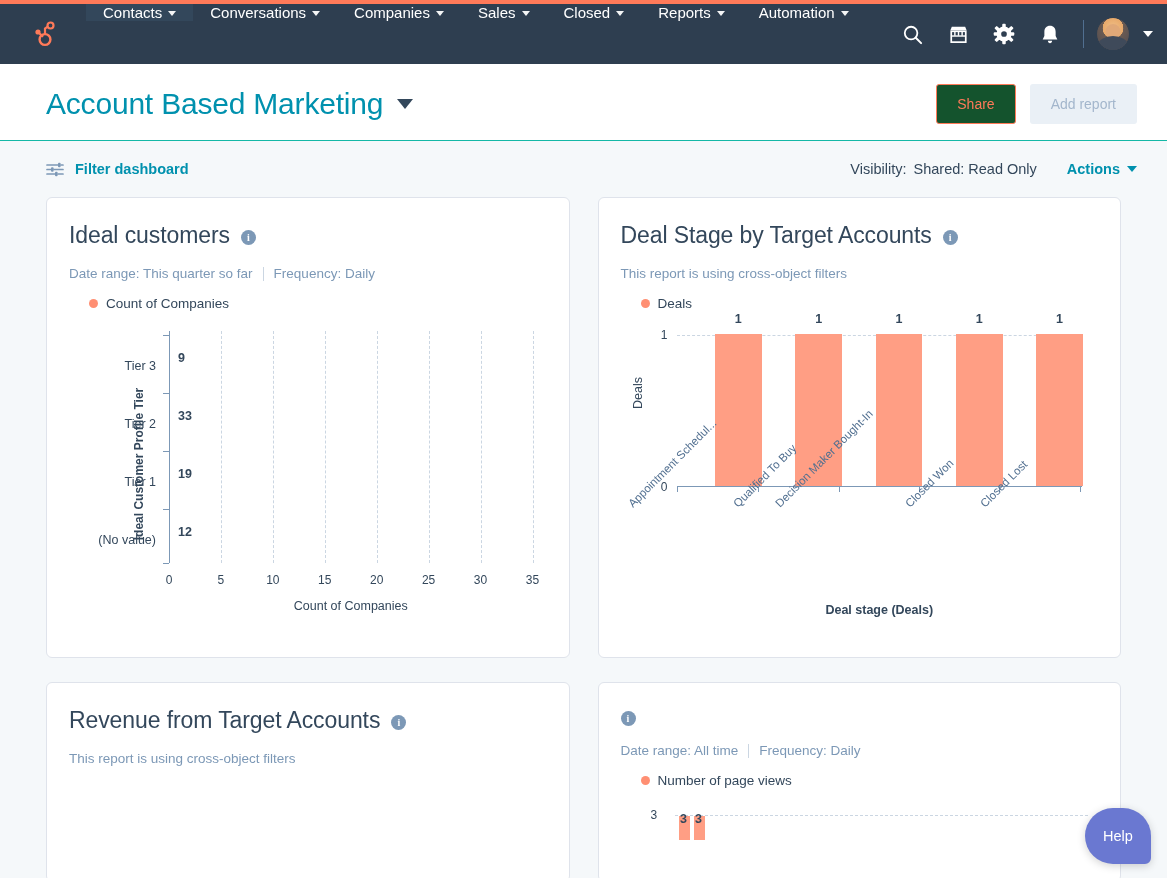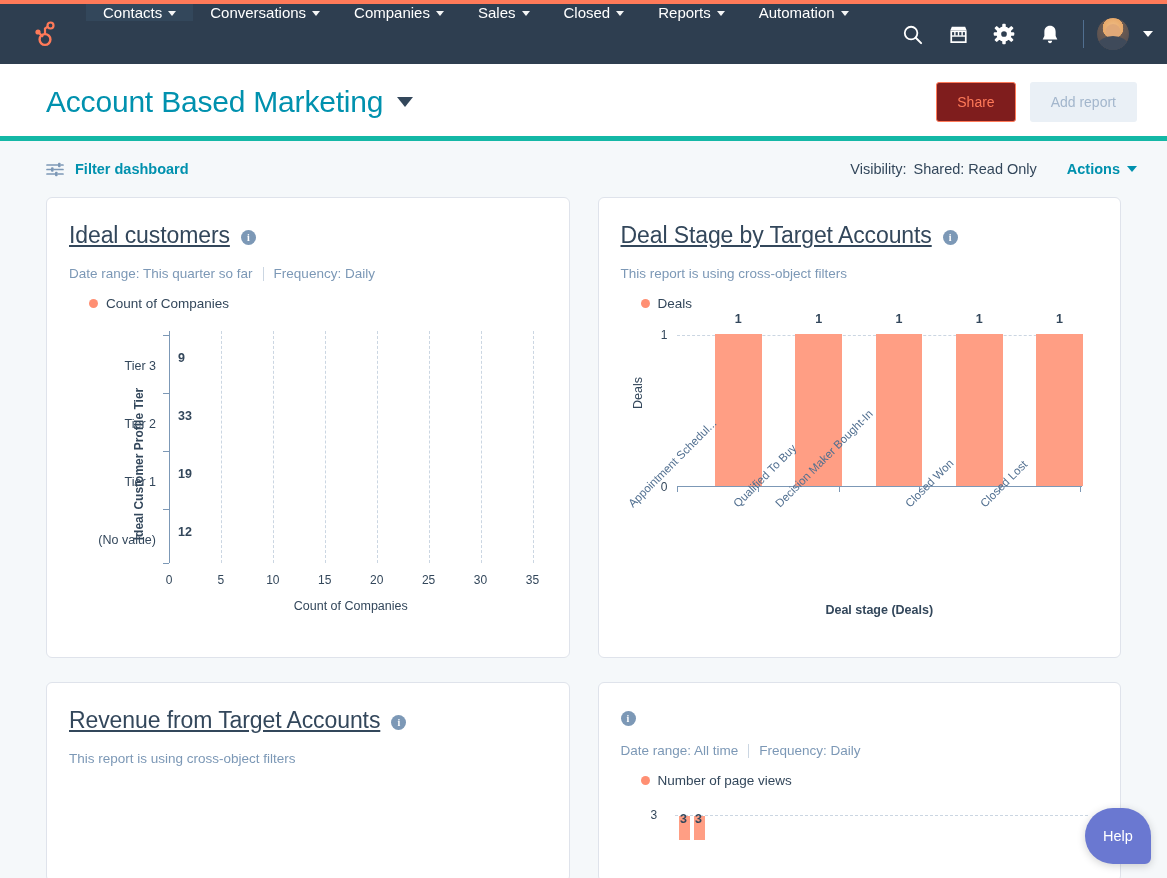--- a/index.html
+++ b/index.html
@@ -58,40 +58,40 @@
   }
   .avatar-caret {
     width: 0; height: 0; border-left: 5px solid transparent;
     border-right: 5px solid transparent; border-top: 6px solid #ffffff;
     margin-left: 9px; cursor: pointer;
   }
 
   
   .page-header {
     background: #ffffff; height: 77px; display: flex; align-items: center;
-    padding: 4px 30px 0 46px; border-bottom: 5px solid #14b8a6;
+    padding: 4px 30px 0 46px; border-bottom: 1px solid #14b8a6;
   }
   .page-title-wrap { display: flex; align-items: center; gap: 14px; }
   .page-title {
     font-size: 30px; font-weight: 300; color: #0091ae; letter-spacing: -0.2px;
     cursor: pointer;
   }
   .title-caret {
     width: 0; height: 0; border-left: 8px solid transparent;
     border-right: 8px solid transparent; border-top: 10px solid #33475b;
     cursor: pointer;
   }
   .header-actions { margin-left: auto; display: flex; align-items: center; gap: 14px; }
   .btn {
     height: 40px; padding: 0 20px; border-radius: 3px; font-size: 14px;
     font-weight: 500; display: flex; align-items: center; justify-content: center;
     border: 1px solid transparent; cursor: pointer; white-space: nowrap;
   }
   .btn-disabled { background: #eaf0f6; color: #a3b6cc; }
-  .btn-outline { background: #7f1d1d; color: #ff7a59; border-color: #ff7a59; }
+  .btn-outline { background: #14532d; color: #ff7a59; border-color: #ff7a59; }
 
   
   .filter-bar {
     height: 56px; display: flex; align-items: center; padding: 0 30px 0 46px;
     font-size: 14px;
   }
   .filter-left { display: flex; align-items: center; gap: 11px; cursor: pointer; }
   .filter-link { color: #0091ae; font-weight: 600; font-size: 14.5px; }
   .filter-right { margin-left: auto; display: flex; align-items: center; gap: 30px; }
   .vis-wrap { display: flex; gap: 7px; font-size: 14.5px; color: #33475b; }
@@ -110,21 +110,21 @@
     padding: 0 46px; display: grid; grid-template-columns: 1fr 1fr;
     gap: 24px 28px;
   }
   .card {
     background: #ffffff; border: 1px solid #dfe3eb; border-radius: 6px;
     padding: 24px 22px 18px 22px; position: relative;
   }
   .card-tall { height: 461px; }
   .card-bottom { height: 200px; }
   .card-title-row { display: flex; align-items: center; gap: 11px; }
-  .card-title { font-size: 23px; font-weight: 300; color: #33475b; letter-spacing: -0.1px; text-decoration: underline; }
+  .card-title { font-size: 23px; font-weight: 300; color: #33475b; letter-spacing: -0.1px; }
   .info-icon {
     width: 15px; height: 15px; border-radius: 50%; background: #7c98b6;
     color: #ffffff; font-size: 10px; font-weight: 700; font-family: "Liberation Serif", serif;
     display: flex; align-items: center; justify-content: center; cursor: pointer;
     margin-top: 4px;
   }
   .card-meta {
     margin-top: 17px; font-size: 13.5px; color: #7c98b6; display: flex;
     align-items: center; gap: 10px;
   }

